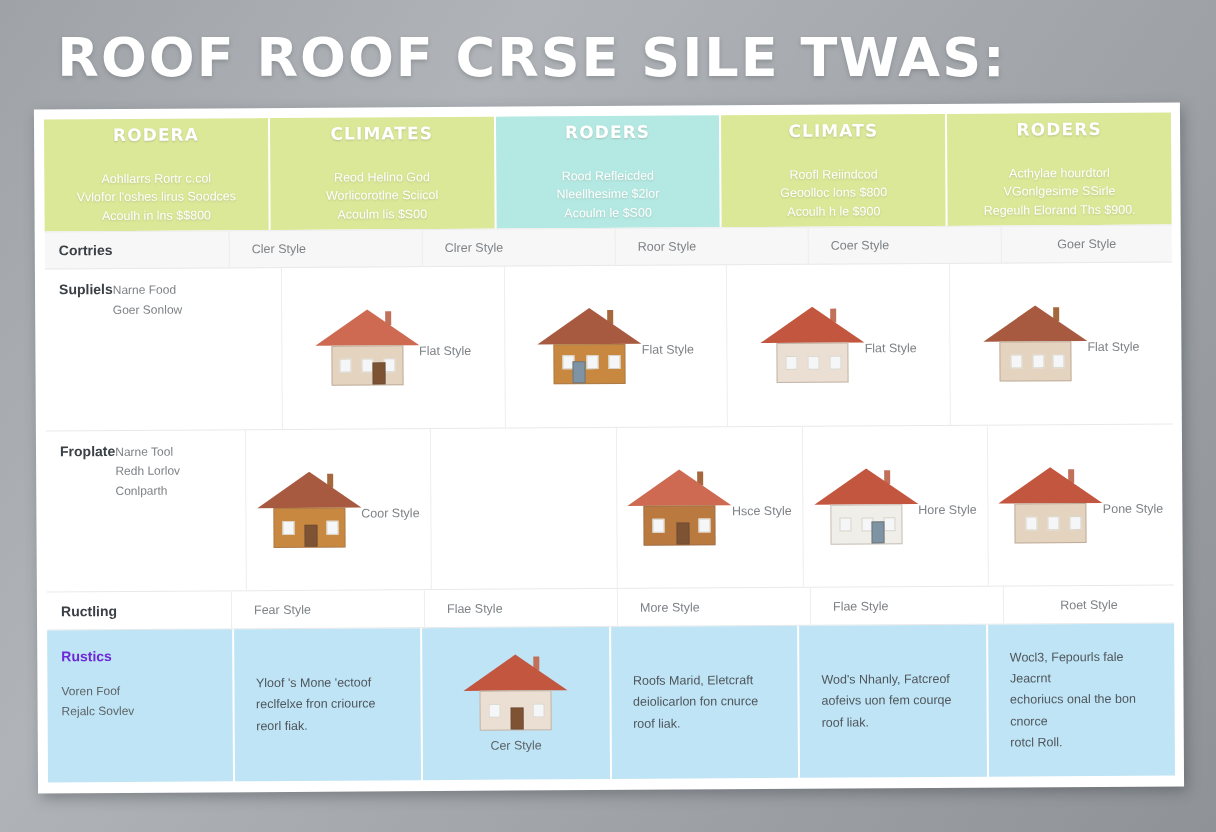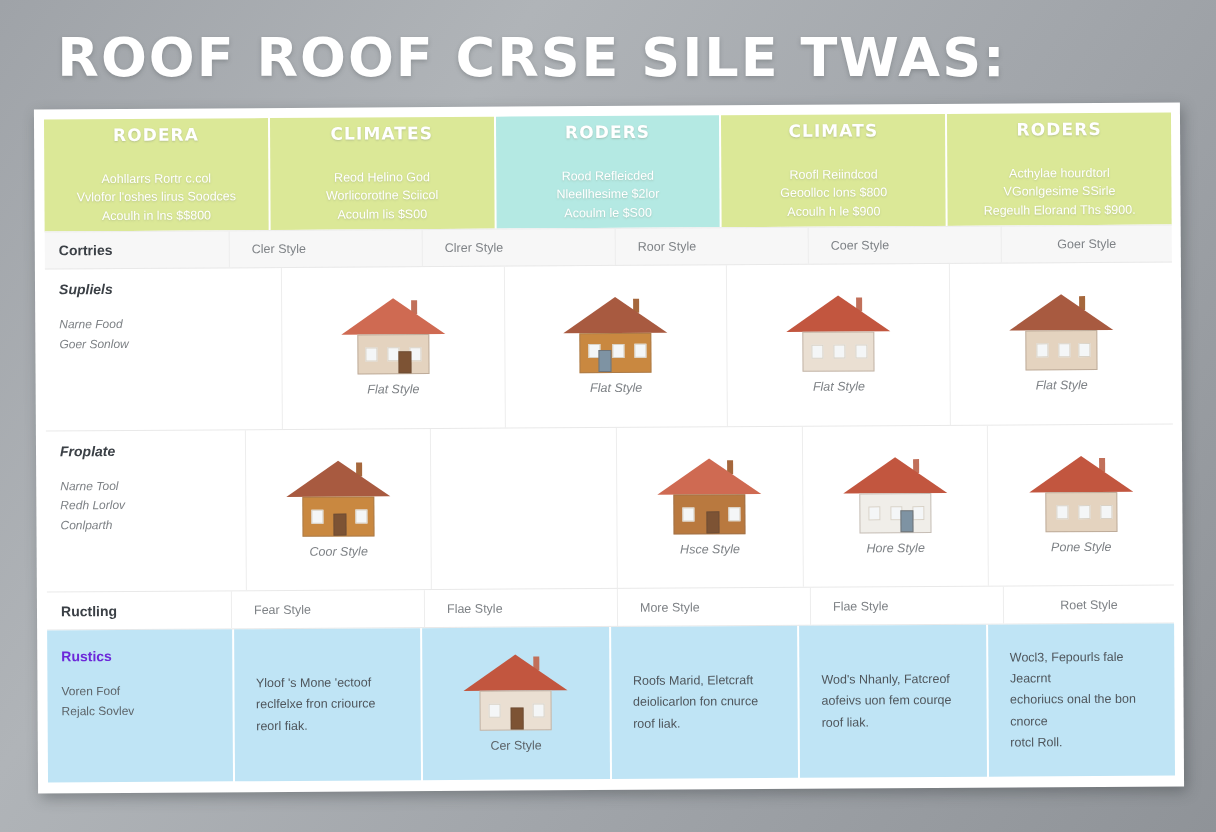--- a/index.html
+++ b/index.html
@@ -85,22 +85,22 @@
     padding-left: 14px;
   }
   .stripcell.center { justify-content: center; padding-left: 0; }
 
   
   .hrow-body { display: flex; flex: 1 1 0; border-bottom: 1px solid #e9e9e9; }
   .bcell {
     flex: 1 1 0;
     position: relative;
     border-right: 1px solid #ededed;
-    display: flex; flex-direction: column;
-    align-items: center; justify-content: center; font-style: italic;
+    display: flex; flex-direction: row;
+    align-items: center; justify-content: center;
   }
   .bcell:last-child { border-right: none; }
   .bcell.labelcell {
     align-items: flex-start; justify-content: flex-start;
     padding: 12px 0 0 14px;
   }
   .rowlabel { font-size: 14px; font-weight: bold; color: #3b4046; margin-bottom: 18px; }
   .rowsub { font-size: 12px; line-height: 1.65; color: #7e8286; }
   .caption { font-size: 12.5px; color: #7e8286; margin-top: 8px; }
 

